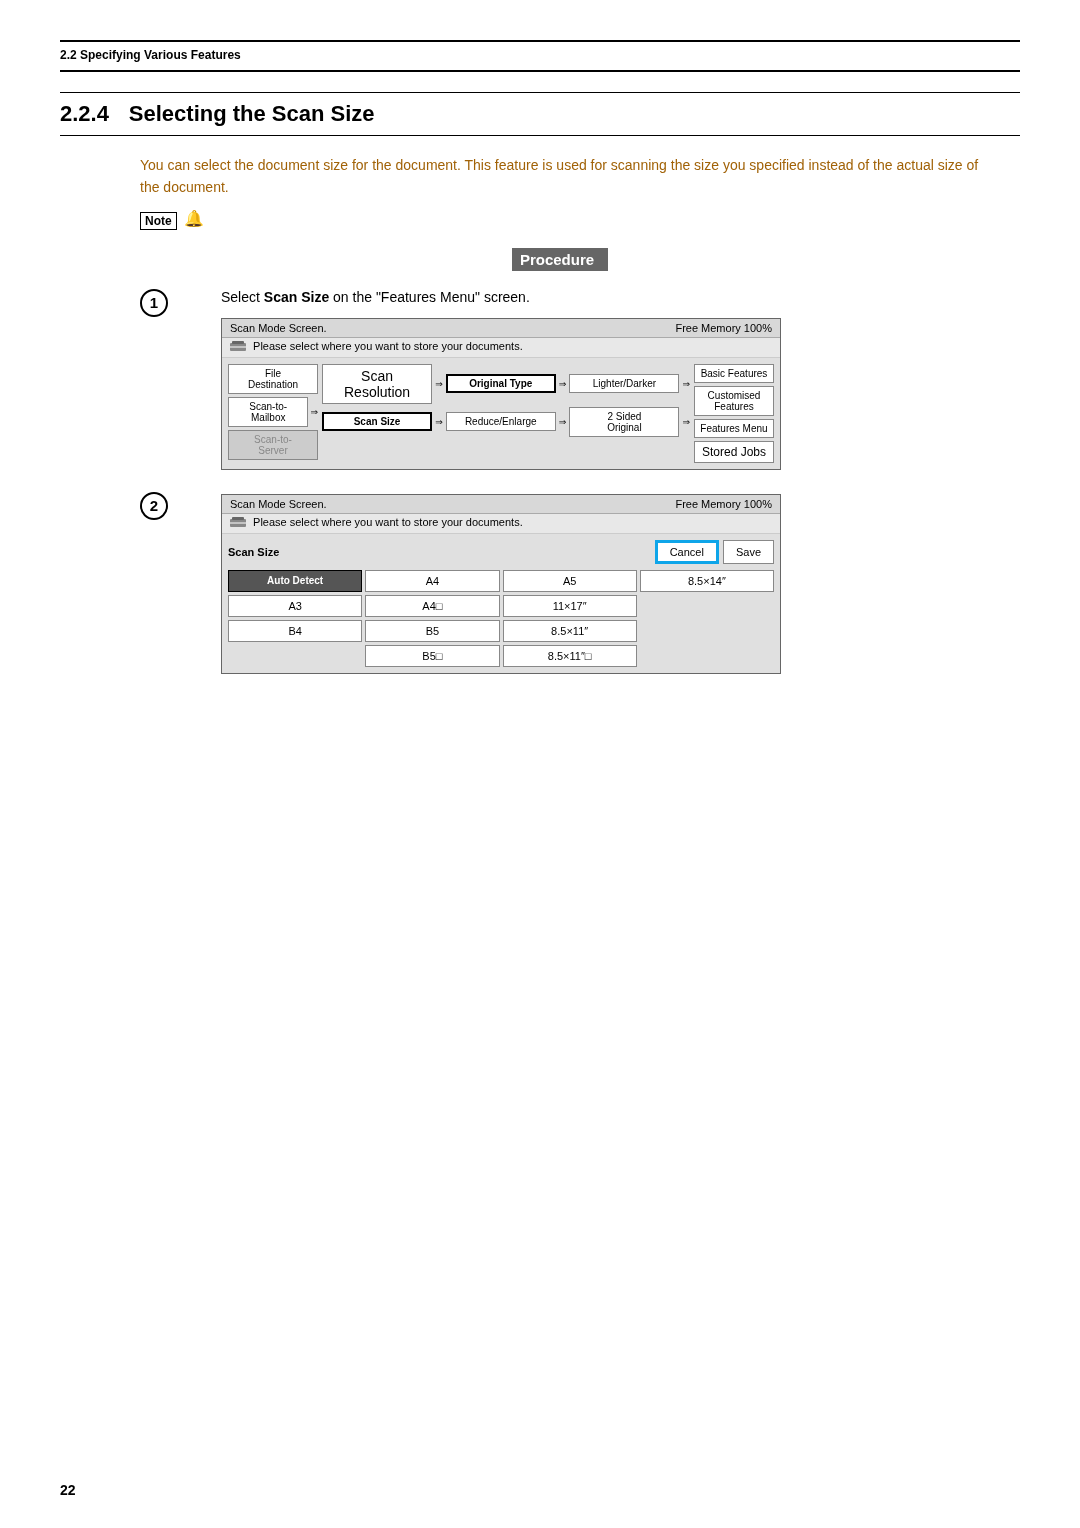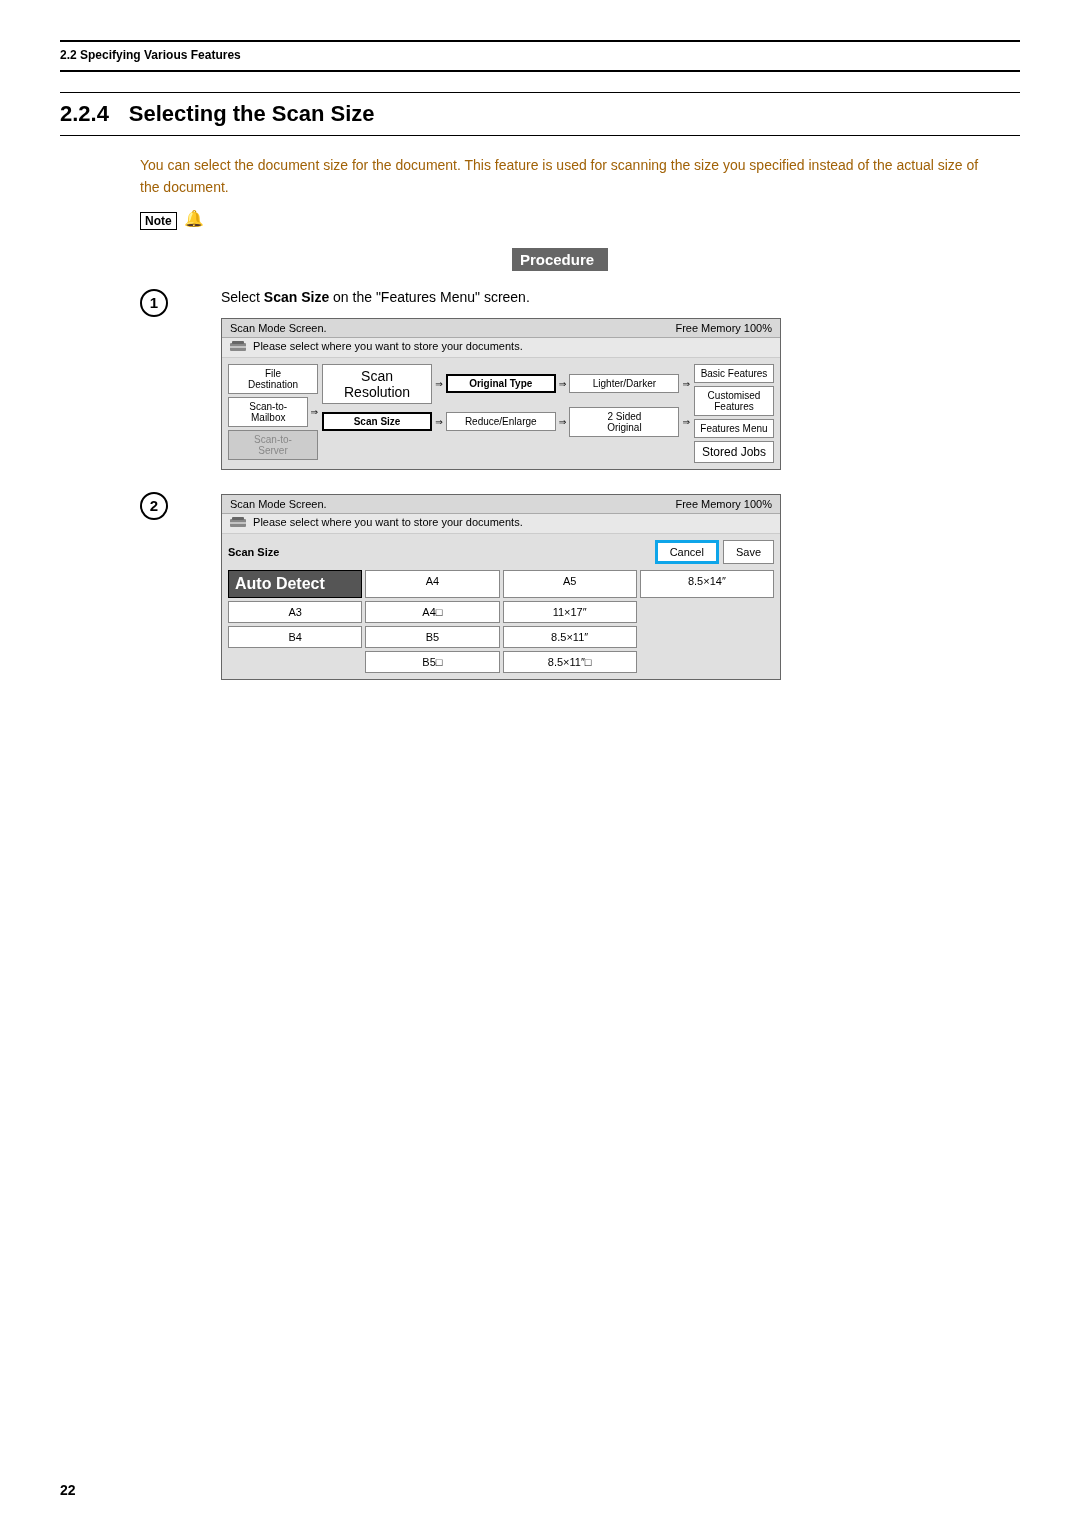--- a/index.html
+++ b/index.html
@@ -255,22 +255,22 @@
       padding: 4px 6px;
       font-size: 11px;
       text-align: center;
       cursor: pointer;
     }
     .scan-grid-btn-selected {
       border: 1px solid #000;
       background: #555;
       color: #fff;
       padding: 4px 6px;
-      font-size: 16px;
-      text-align: left;
+      font-size: 10px;
+      text-align: center;
       cursor: pointer;
       font-weight: bold;
     }
     .scan-grid-btn-empty {
       background: transparent;
       border: none;
     }
 
     .page-number {
       position: absolute;

